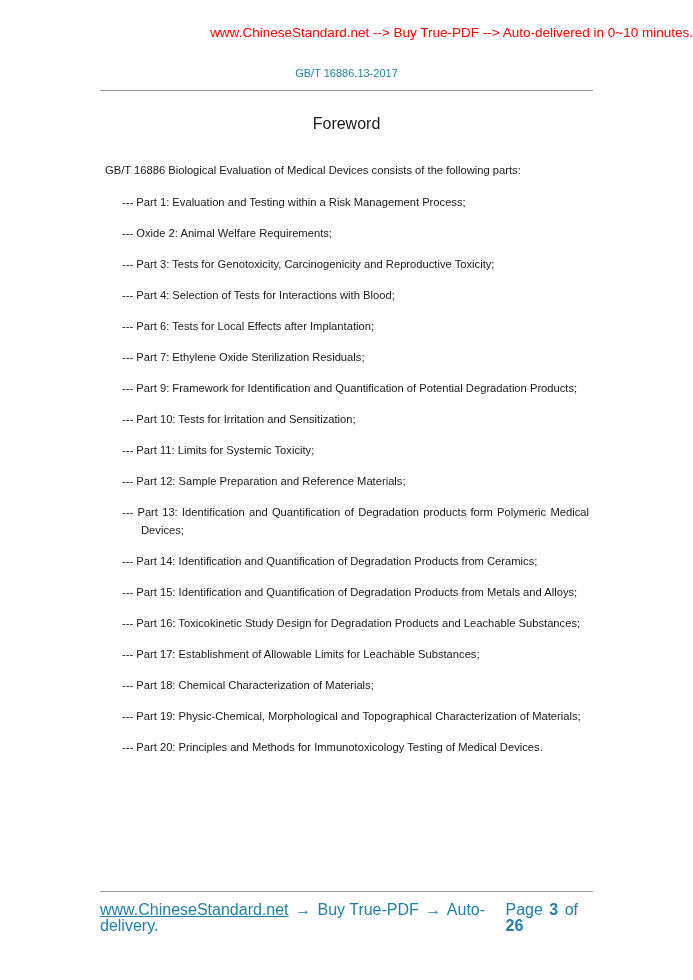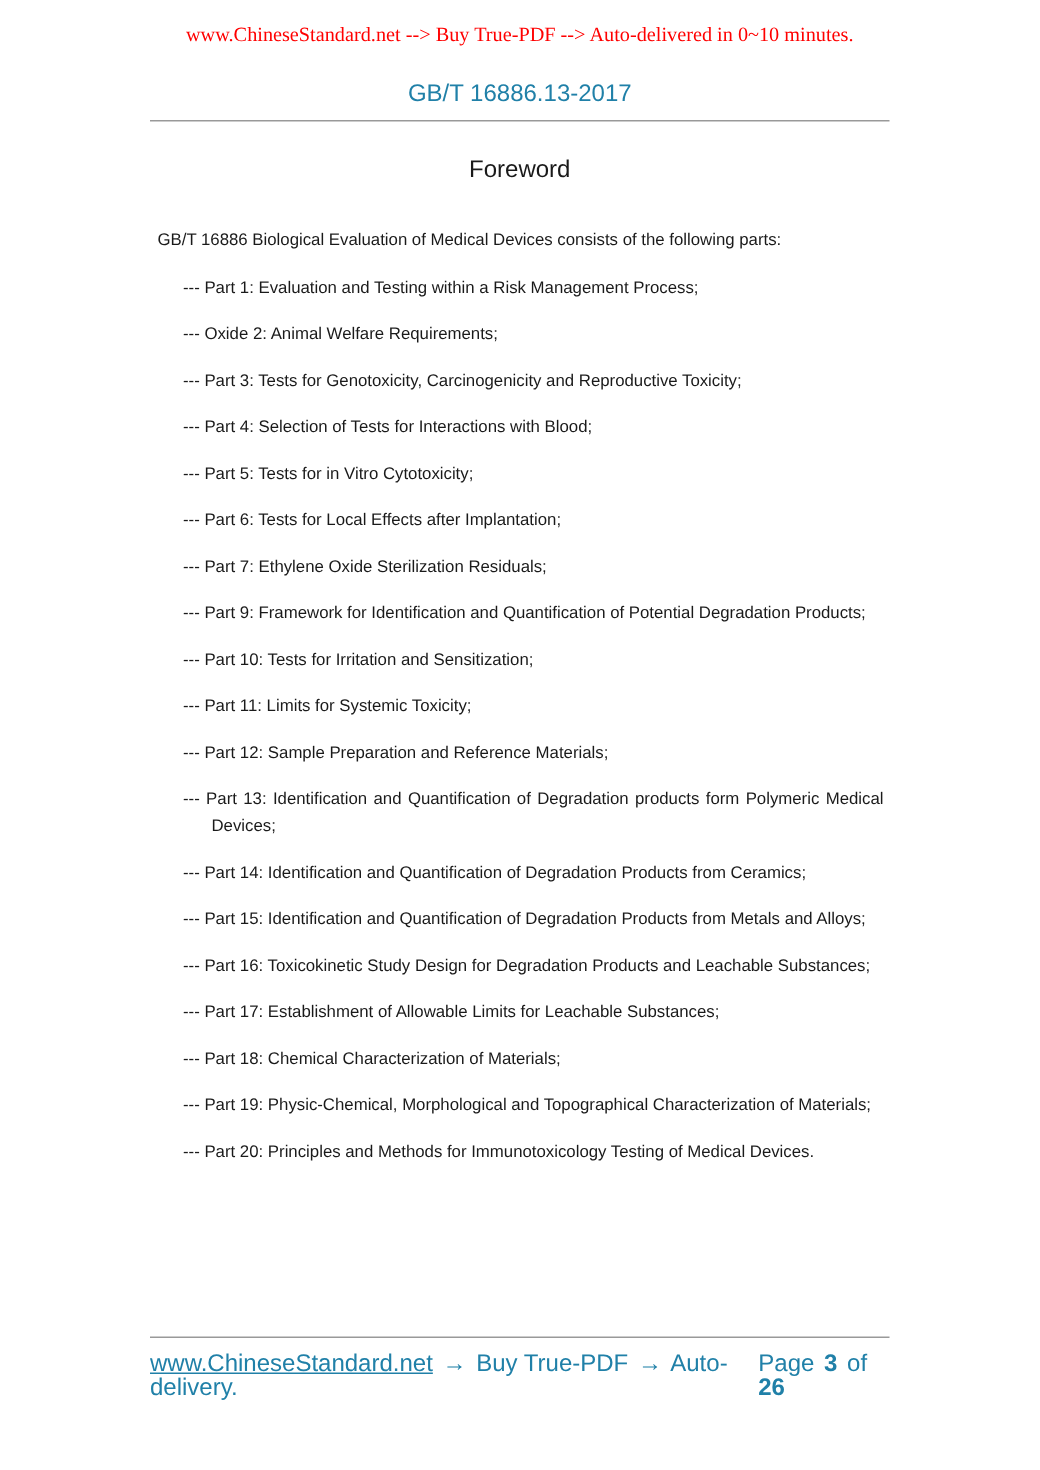--- a/index.html
+++ b/index.html
@@ -14,32 +14,31 @@
     position: relative;
     width: 693px;
     height: 980px;
     margin: 0 auto;
     background: #ffffff;
     font-family: "Liberation Sans", sans-serif;
     color: var(--text-black);
     overflow: hidden;
   }
   .banner {
-    padding-top: 14px;
-    text-align: center;
+    padding-top: 24px;
+    text-align: right;
     color: var(--banner-red);
     font-size: 13.5px;
     line-height: 18px;
-    font-family: Liberation Serif, serif;
   }
   .doc-code {
     margin-top: 24px;
     text-align: center;
     color: var(--accent-blue);
-    font-size: 16px;
+    font-size: 11px;
     line-height: 14px;
   }
   .divider-top {
     margin: 10px 100px 0 100px;
     border-top: 1px solid var(--line-gray);
   }
   .page-title {
     margin-top: 22px;
     text-align: center;
     font-size: 16px;
@@ -95,21 +94,20 @@
 
   <div class="page-title">Foreword</div>
 
   <div class="intro"><span>GB/T 16886 </span><span class="it">Biological Evaluation of Medical Devices</span><span> consists of the following parts:</span></div>
 
   <div class="parts">
       <div class="part-item">--- Part 1: Evaluation and Testing within a Risk Management Process;</div>
       <div class="part-item">--- Oxide 2: Animal Welfare Requirements;</div>
       <div class="part-item">--- Part 3: Tests for Genotoxicity, Carcinogenicity and Reproductive Toxicity;</div>
       <div class="part-item">--- Part 4: Selection of Tests for Interactions with Blood;</div>
-      <div class="part-item">--- Part 5: Tests for in Vitro Cytotoxicity;</div>
       <div class="part-item">--- Part 6: Tests for Local Effects after Implantation;</div>
       <div class="part-item">--- Part 7: Ethylene Oxide Sterilization Residuals;</div>
       <div class="part-item">--- Part 9: Framework for Identification and Quantification of Potential Degradation Products;</div>
       <div class="part-item">--- Part 10: Tests for Irritation and Sensitization;</div>
       <div class="part-item">--- Part 11: Limits for Systemic Toxicity;</div>
       <div class="part-item">--- Part 12: Sample Preparation and Reference Materials;</div>
       <div class="part-item">--- Part 13: Identification and Quantification of Degradation products form Polymeric Medical Devices;</div>
       <div class="part-item">--- Part 14: Identification and Quantification of Degradation Products from Ceramics;</div>
       <div class="part-item">--- Part 15: Identification and Quantification of Degradation Products from Metals and Alloys;</div>
       <div class="part-item">--- Part 16: Toxicokinetic Study Design for Degradation Products and Leachable Substances;</div>

